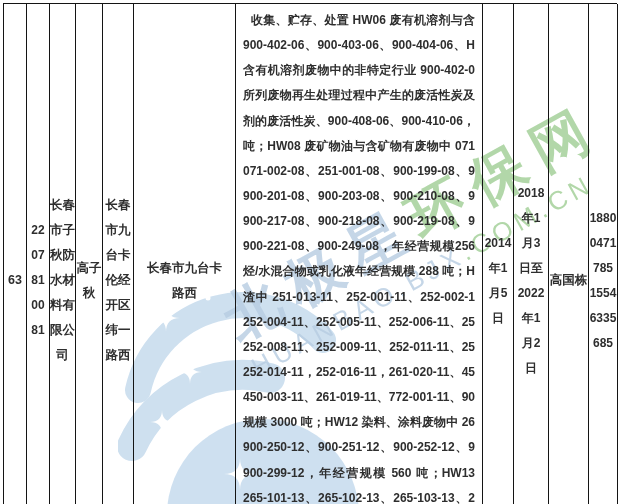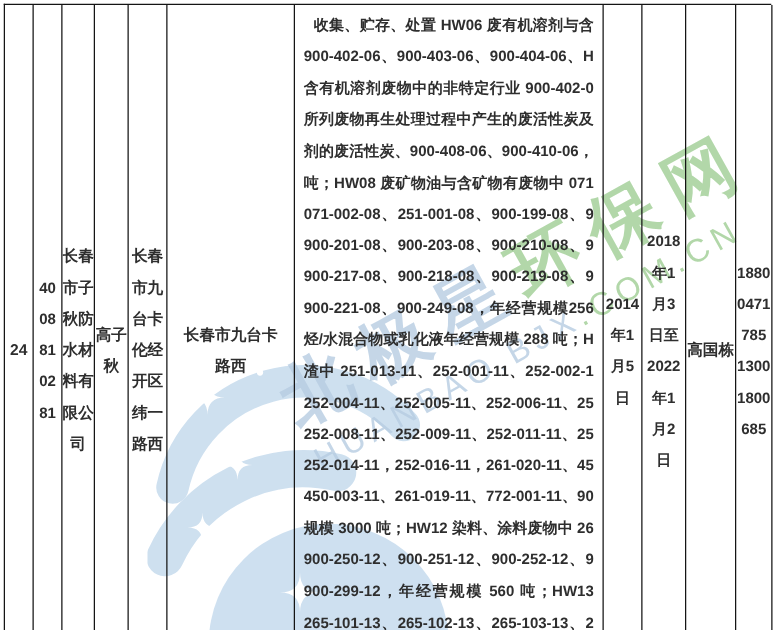--- a/index.html
+++ b/index.html
@@ -73,27 +73,27 @@
     </g>
   </svg>
 
   <div class="wm-text">
     <div class="wm-zh"><span class="wm-blue">北极星</span><span class="wm-green">环保网</span></div>
     <div class="wm-latin"><span class="wm-blue">HUANBAO.BJX</span><span class="wm-green">.COM.CN</span></div>
   </div>
 
   <div class="trow">
     <div class="cell c-idx">
-      <div class="tline">24</div>
+      <div class="tline">63</div>
     </div>
     <div class="cell c-code">
-        <div class="tline">40</div>
-        <div class="tline">08</div>
+        <div class="tline">22</div>
+        <div class="tline">07</div>
         <div class="tline">81</div>
-        <div class="tline">02</div>
+        <div class="tline">00</div>
         <div class="tline">81</div>
       </div>
     <div class="cell c-company">
         <div class="tline">长春</div>
         <div class="tline">市子</div>
         <div class="tline">秋防</div>
         <div class="tline">水材</div>
         <div class="tline">料有</div>
         <div class="tline">限公</div>
         <div class="tline">司</div>
@@ -153,19 +153,19 @@
         <div class="tline">月2</div>
         <div class="tline">日</div>
       </div>
     <div class="cell c-contact">
       <div class="tline">高国栋</div>
     </div>
     <div class="cell c-phone">
         <div class="tline">1880</div>
         <div class="tline">0471</div>
         <div class="tline">785</div>
-        <div class="tline">1300</div>
-        <div class="tline">1800</div>
+        <div class="tline">1554</div>
+        <div class="tline">6335</div>
         <div class="tline">685</div>
       </div>
   </div>
 
 </div>
 
 </body></html>

